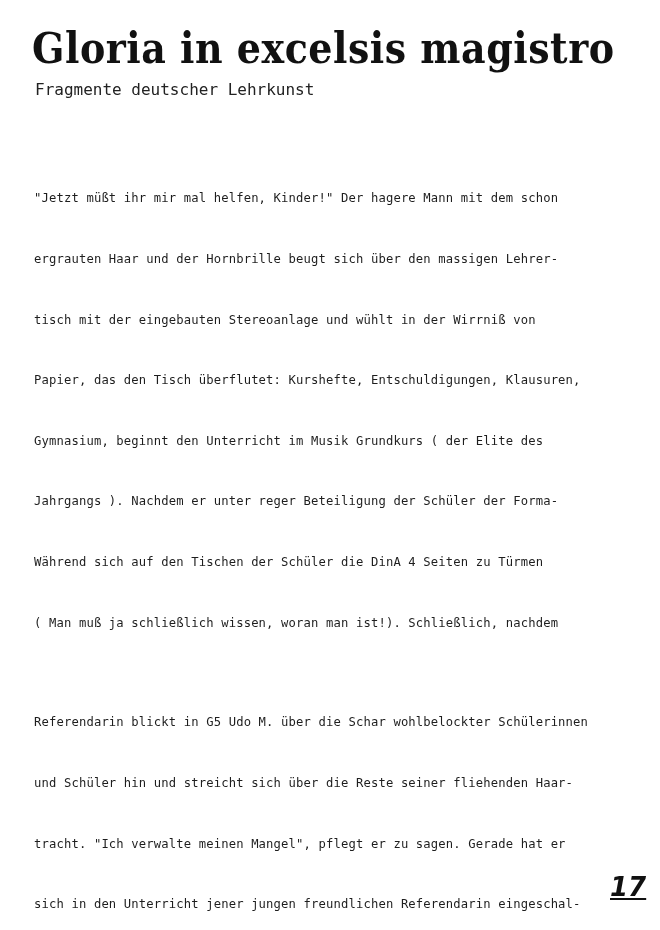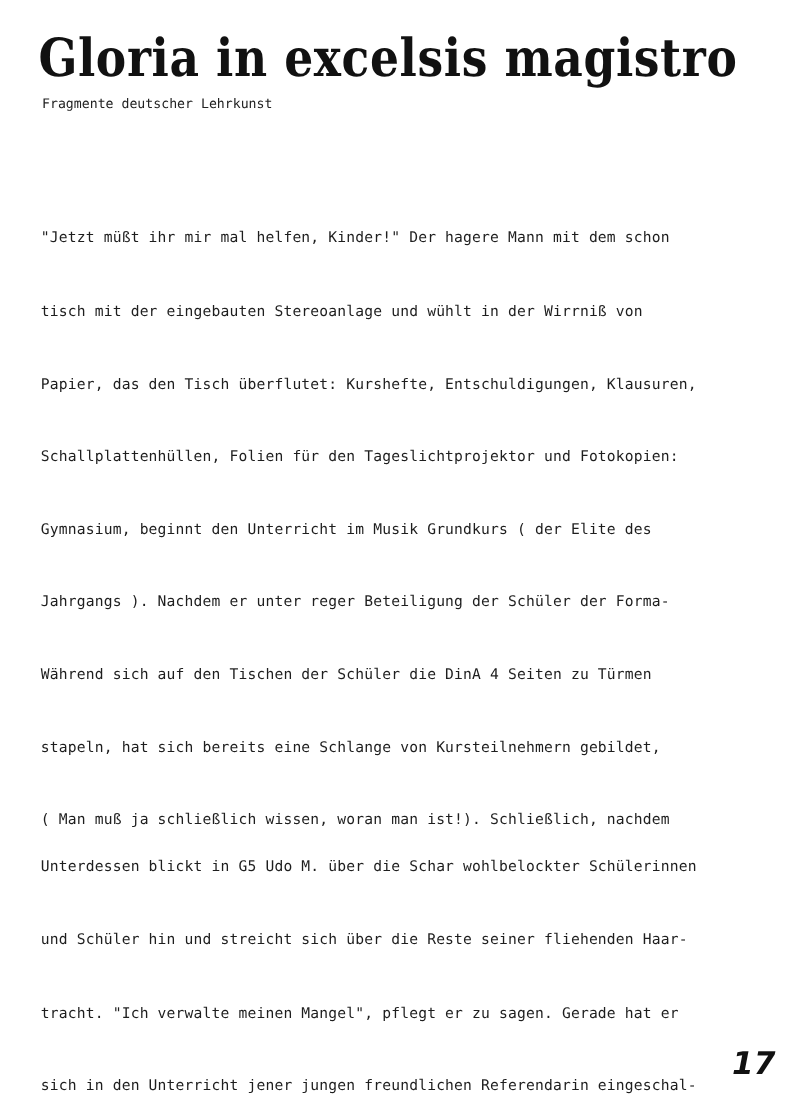--- a/index.html
+++ b/index.html
@@ -22,21 +22,21 @@
     color: #111;
     white-space: nowrap;
     transform: scaleY(1.15);
     transform-origin: left top;
   }
   .subtitle {
     position: absolute;
     left: 35px;
     top: 80px;
     font-family: "DejaVu Sans Mono", monospace;
-    font-size: 11px;
+    font-size: 16px;
     color: #222;
     white-space: nowrap;
   }
   .para {
     position: absolute;
     left: 34px;
     font-family: "DejaVu Sans Mono", monospace;
     font-size: 12.2px;
     line-height: 20.2px;
     color: #1e1e1e;
@@ -48,55 +48,55 @@
   .line { display: block; }
   .page-number {
     position: absolute;
     left: 610px;
     top: 872px;
     font-family: "DejaVu Sans", sans-serif;
     font-weight: bold;
     font-style: italic;
     font-size: 26px;
     color: #111;
+    text-decoration: underline;
   }
 </style>
 </head>
 <body>
 
 <div class="title">Gloria in excelsis magistro</div>
 <div class="subtitle">Fragmente deutscher Lehrkunst</div>
 
 <div class="para p1">
   <span class="line">"Jetzt müßt ihr mir mal helfen, Kinder!" Der hagere Mann mit dem schon</span>
+  <span class="line">ergrauten Haar und der Hornbrille beugt sich über den massigen Lehrer-</span>
   <span class="line">tisch mit der eingebauten Stereoanlage und wühlt in der Wirrniß von</span>
   <span class="line">Papier, das den Tisch überflutet: Kurshefte, Entschuldigungen, Klausuren,</span>
-  <span class="line">Schallplattenhüllen, Folien für den Tageslichtprojektor und Fotokopien:</span>
   <span class="line">Gymnasium, beginnt den Unterricht im Musik Grundkurs ( der Elite des</span>
   <span class="line">Jahrgangs ). Nachdem er unter reger Beteiligung der Schüler der Forma-</span>
   <span class="line">Während sich auf den Tischen der Schüler die DinA 4 Seiten zu Türmen</span>
-  <span class="line">stapeln, hat sich bereits eine Schlange von Kursteilnehmern gebildet,</span>
   <span class="line">( Man muß ja schließlich wissen, woran man ist!). Schließlich, nachdem</span>
   
   
   
   
   
   
   
   
   
   
   
   
   
 </div>
 
 <div class="para p2">
-  <span class="line">Unterdessen blickt in G5 Udo M. über die Schar wohlbelockter Schülerinnen</span>
+  <span class="line">Referendarin blickt in G5 Udo M. über die Schar wohlbelockter Schülerinnen</span>
   <span class="line">und Schüler hin und streicht sich über die Reste seiner fliehenden Haar-</span>
   <span class="line">tracht. "Ich verwalte meinen Mangel", pflegt er zu sagen. Gerade hat er</span>
   <span class="line">sich in den Unterricht jener jungen freundlichen Referendarin eingeschal-</span>
   
   
   
   
   
   
 </div>

